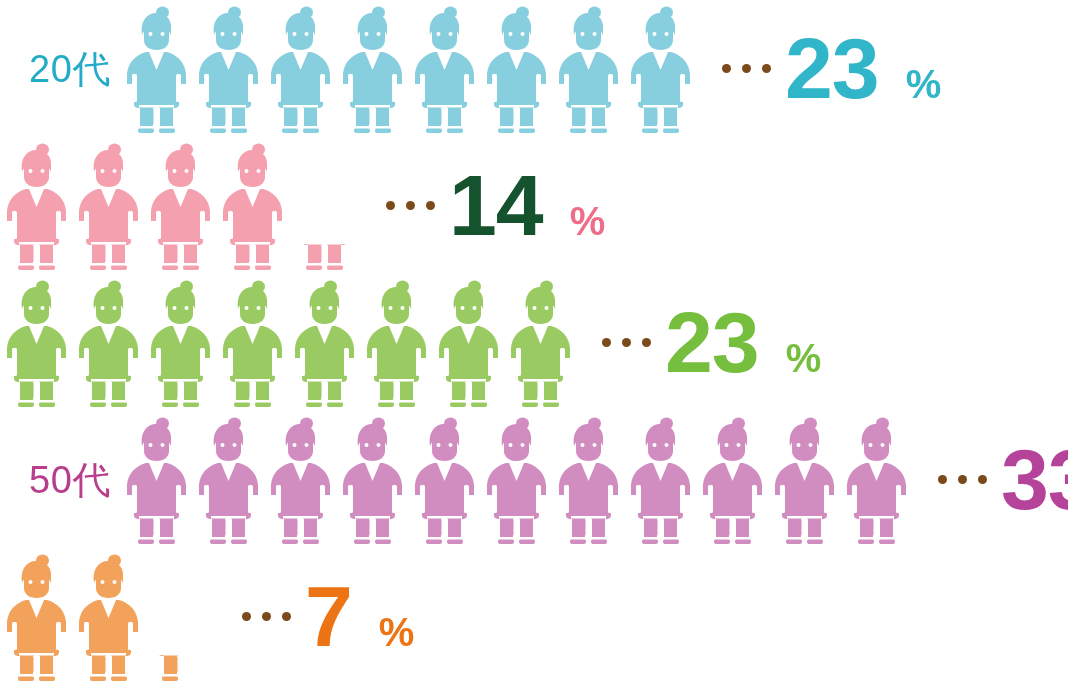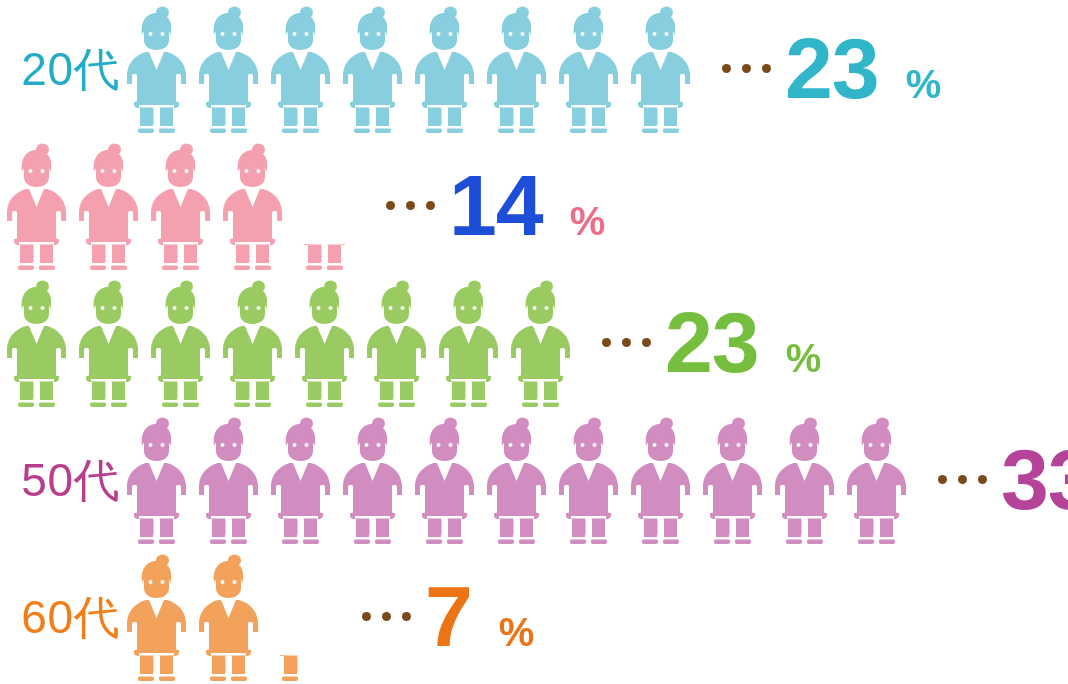--- a/index.html
+++ b/index.html
@@ -24,24 +24,24 @@
     position: relative;
     display: flex;
     align-items: center;
     height: 137px;
     box-sizing: border-box;
   }
 
   .age-label {
     width: 120px;
     flex: 0 0 120px;
-    text-align: right;
+    text-align: center;
     padding-left: 20px;
     box-sizing: border-box;
-    font-size: 46px;
+    font-size: 38px;
     font-weight: 400;
     letter-spacing: 0.5px;
     line-height: 1;
     white-space: nowrap;
   }
 
   .figures {
     display: flex;
     align-items: flex-end;
     height: 130px;
@@ -513,21 +513,21 @@
             <div style="position: absolute; left: 0px; top: 0px; width: 72px; background: rgb(255, 255, 255); height: 103px;"></div>
           </div>
         </div>
       </div>
       <div class="dots">
         <span class="dot" style="background: rgb(122, 74, 26);"></span>
         <span class="dot" style="background: rgb(122, 74, 26);"></span>
         <span class="dot" style="background: rgb(122, 74, 26);"></span>
       </div>
       <div class="pct">
-        <span class="pct-num" style="color: #1d4ed8;">14</span>
+        <span class="pct-num" style="color: #14532d;">14</span>
         <span class="pct-sign" style="color: rgb(238, 110, 138);">%</span>
       </div>
     </div>
     <div class="row">
       <div class="figures">
         <div class="figure">
           <svg viewBox="0 0 72 130" xmlns="http://www.w3.org/2000/svg">
             <g fill="#9ACB62">
               <ellipse cx="42.5" cy="8.5" rx="6.5" ry="6"></ellipse>
               <path d="M22 30 C20 15, 29 8, 38 9 C47 10, 52 16, 51 26 L51 31 C47 22, 40 20, 33 22 C28 23, 24 26, 22 31 Z"></path>
@@ -1076,21 +1076,20 @@
       <div class="dots">
         <span class="dot" style="background: rgb(122, 74, 26);"></span>
         <span class="dot" style="background: rgb(122, 74, 26);"></span>
         <span class="dot" style="background: rgb(122, 74, 26);"></span>
       </div>
       <div class="pct">
         <span class="pct-num" style="color: rgb(181, 67, 154);">33</span>
       </div>
     </div>
     <div class="row">
-      <div class="age-label" style="color: rgb(240, 127, 26);">60代</div>
       <div class="figures">
         <div class="figure">
           <svg viewBox="0 0 72 130" xmlns="http://www.w3.org/2000/svg">
             <g fill="#F2A25A">
               <ellipse cx="42.5" cy="8.5" rx="6.5" ry="6"></ellipse>
               <path d="M22 30 C20 15, 29 8, 38 9 C47 10, 52 16, 51 26 L51 31 C47 22, 40 20, 33 22 C28 23, 24 26, 22 31 Z"></path>
               <path d="M24 24 C24 17, 30 14, 36.5 14 C43 14, 49 17, 49 24 L49 36 C49 42, 44 46, 36.5 46 C29 46, 24 42, 24 36 Z"></path>
               <path d="M26 48 C15 51, 8 59, 7 70 L7 80 L14 80 L14 100 C14 103, 16 104, 19 104 L54 104 C57 104, 59 103, 59 100 L59 80 L66 80 L66 70 C65 59, 58 51, 47 48 L44 48 L36.5 66 L29 48 Z"></path>
               <path d="M19 105 L33.5 105 L33.5 120 L31 120 L31 105 Z"></path>
               <rect x="20" y="105" width="13" height="16"></rect>

